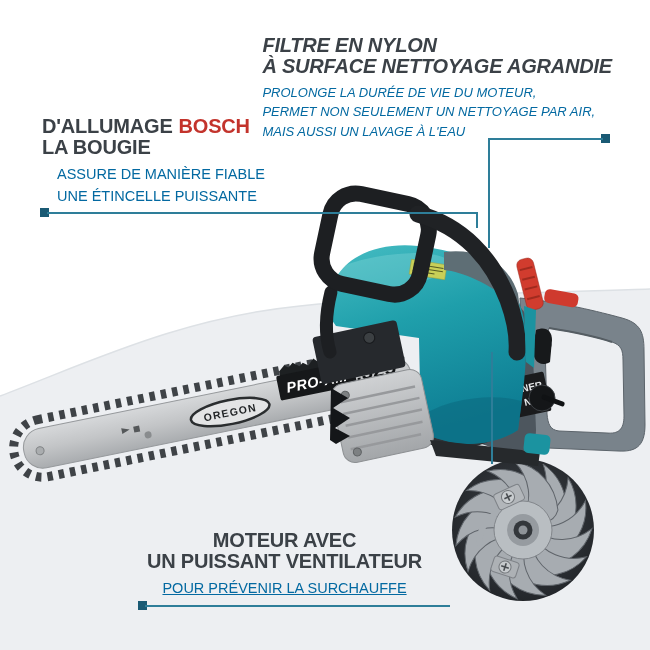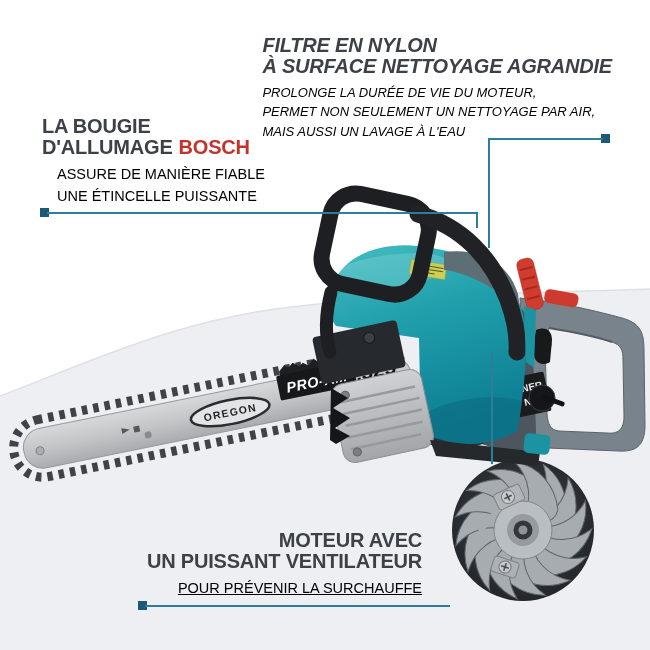--- a/index.html
+++ b/index.html
@@ -2,26 +2,26 @@
 <html><head>
 <meta charset="utf-8">
 <style>
   html,body{margin:0;padding:0;background:#fff;}
   .stage{position:relative;width:650px;height:650px;background:#ffffff;overflow:hidden;
          font-family:"Liberation Sans",sans-serif;}
   .bg-svg,.saw-svg{position:absolute;left:0;top:0;}
   
   .callout{position:absolute;z-index:6;}
   .callout .t{font-weight:bold;font-size:20px;line-height:1.07;color:#3b4147;letter-spacing:-0.2px;}
-  .callout .b{font-size:13.5px;color:#000000;line-height:1.5;margin-top:5px;}
+  .callout .b{font-size:13.5px;color:#0369a1;line-height:1.5;margin-top:5px;}
   .callout-filter{top:35px;right:38px;font-style:italic;}
   .callout-filter .b{font-size:13px;}
   .callout-spark{top:116px;left:42px;text-align:left;}
   .callout-spark .b{font-size:14.5px;margin-left:15px;}
-  .callout-motor{top:530px;left:147px;text-align:right;}
+  .callout-motor{top:530px;left:147px;text-align:center;}
   .callout-motor .b{font-size:14.5px;text-decoration:underline;}
   .brand-red{color:#c3332c;margin-left:6px;}
   
   .cline{position:absolute;background:#2e7e99;z-index:5;}
   .cdot{position:absolute;width:9px;height:9px;background:#1a5a74;z-index:5;}
   .f-dot{left:601px;top:134px;}
   .f-h{left:489px;top:138px;width:114px;height:2px;}
   .f-v{left:488px;top:138px;width:2px;height:110px;}
   .s-dot{left:40px;top:208px;}
   .s-h{left:47px;top:212px;width:431px;height:2px;}
@@ -208,22 +208,22 @@
     <div class="t">FILTRE EN NYLON</div>
     <div class="t">À SURFACE NETTOYAGE AGRANDIE</div>
     <div class="b">
       <div>PROLONGE LA DURÉE DE VIE DU MOTEUR,</div>
       <div>PERMET NON SEULEMENT UN NETTOYAGE PAR AIR,</div>
       <div>MAIS AUSSI UN LAVAGE À L'EAU</div>
     </div>
   </div>
 
   <div class="callout callout-spark">
+    <div class="t"><span>D'ALLUMAGE</span><span class="brand-red">BOSCH</span></div>
     <div class="t">LA BOUGIE</div>
-    <div class="t"><span>D'ALLUMAGE</span><span class="brand-red">BOSCH</span></div>
     <div class="b">
       <div>ASSURE DE MANIÈRE FIABLE</div>
       <div>UNE ÉTINCELLE PUISSANTE</div>
     </div>
   </div>
 
   <div class="callout callout-motor">
     <div class="t">MOTEUR AVEC</div>
     <div class="t">UN PUISSANT VENTILATEUR</div>
     <div class="b">POUR PRÉVENIR LA SURCHAUFFE</div>

